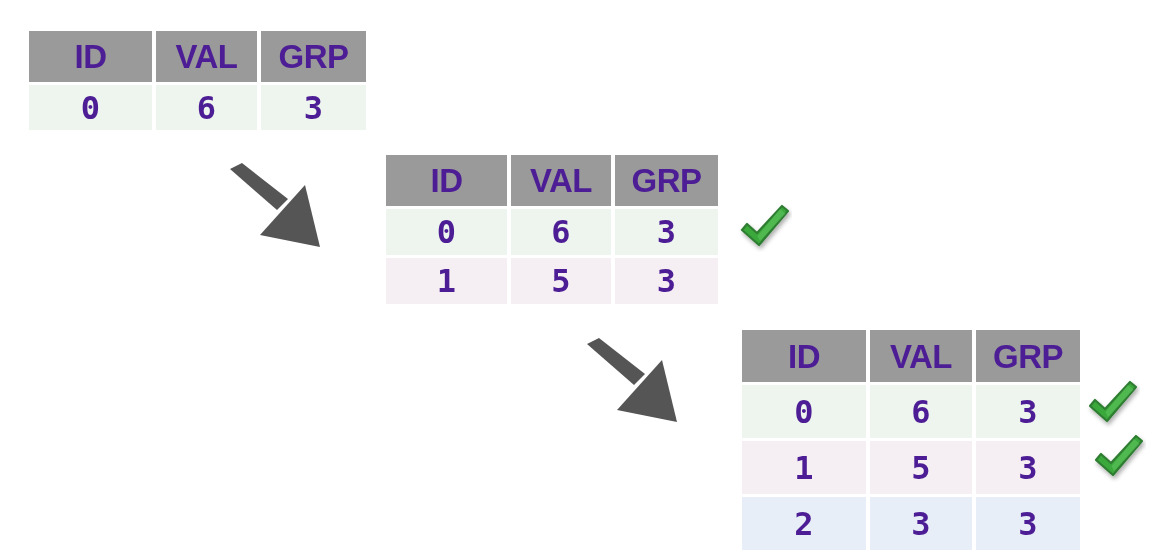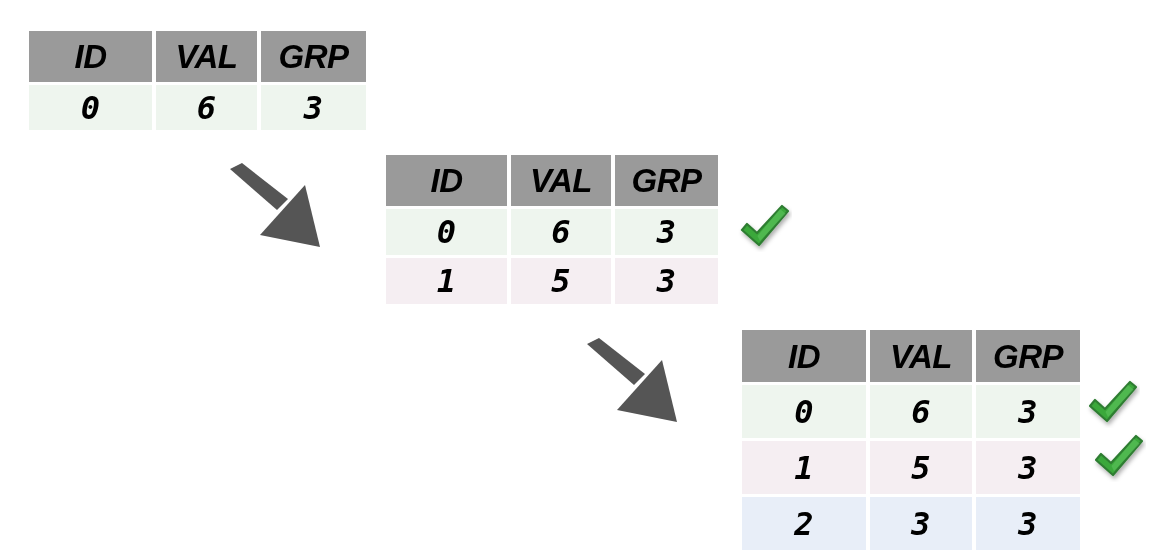--- a/index.html
+++ b/index.html
@@ -33,24 +33,23 @@
   .trow {
     display: flex;
     flex-direction: row;
     gap: 4px;
   }
   .cell {
     display: flex;
     align-items: center;
     justify-content: center;
     font-weight: bold;
-    color: #000000;
+    color: #4c1d95;
     box-sizing: border-box;
     line-height: 1;
-    font-style: italic;
   }
   .hrow .cell {
     background: #9a9a9a;
     font-size: 33px;
     letter-spacing: -0.5px;
   }
   .drow .cell {
     font-size: 32px;
     font-family: "DejaVu Sans Mono", "Liberation Mono", monospace;
     font-weight: bold;

